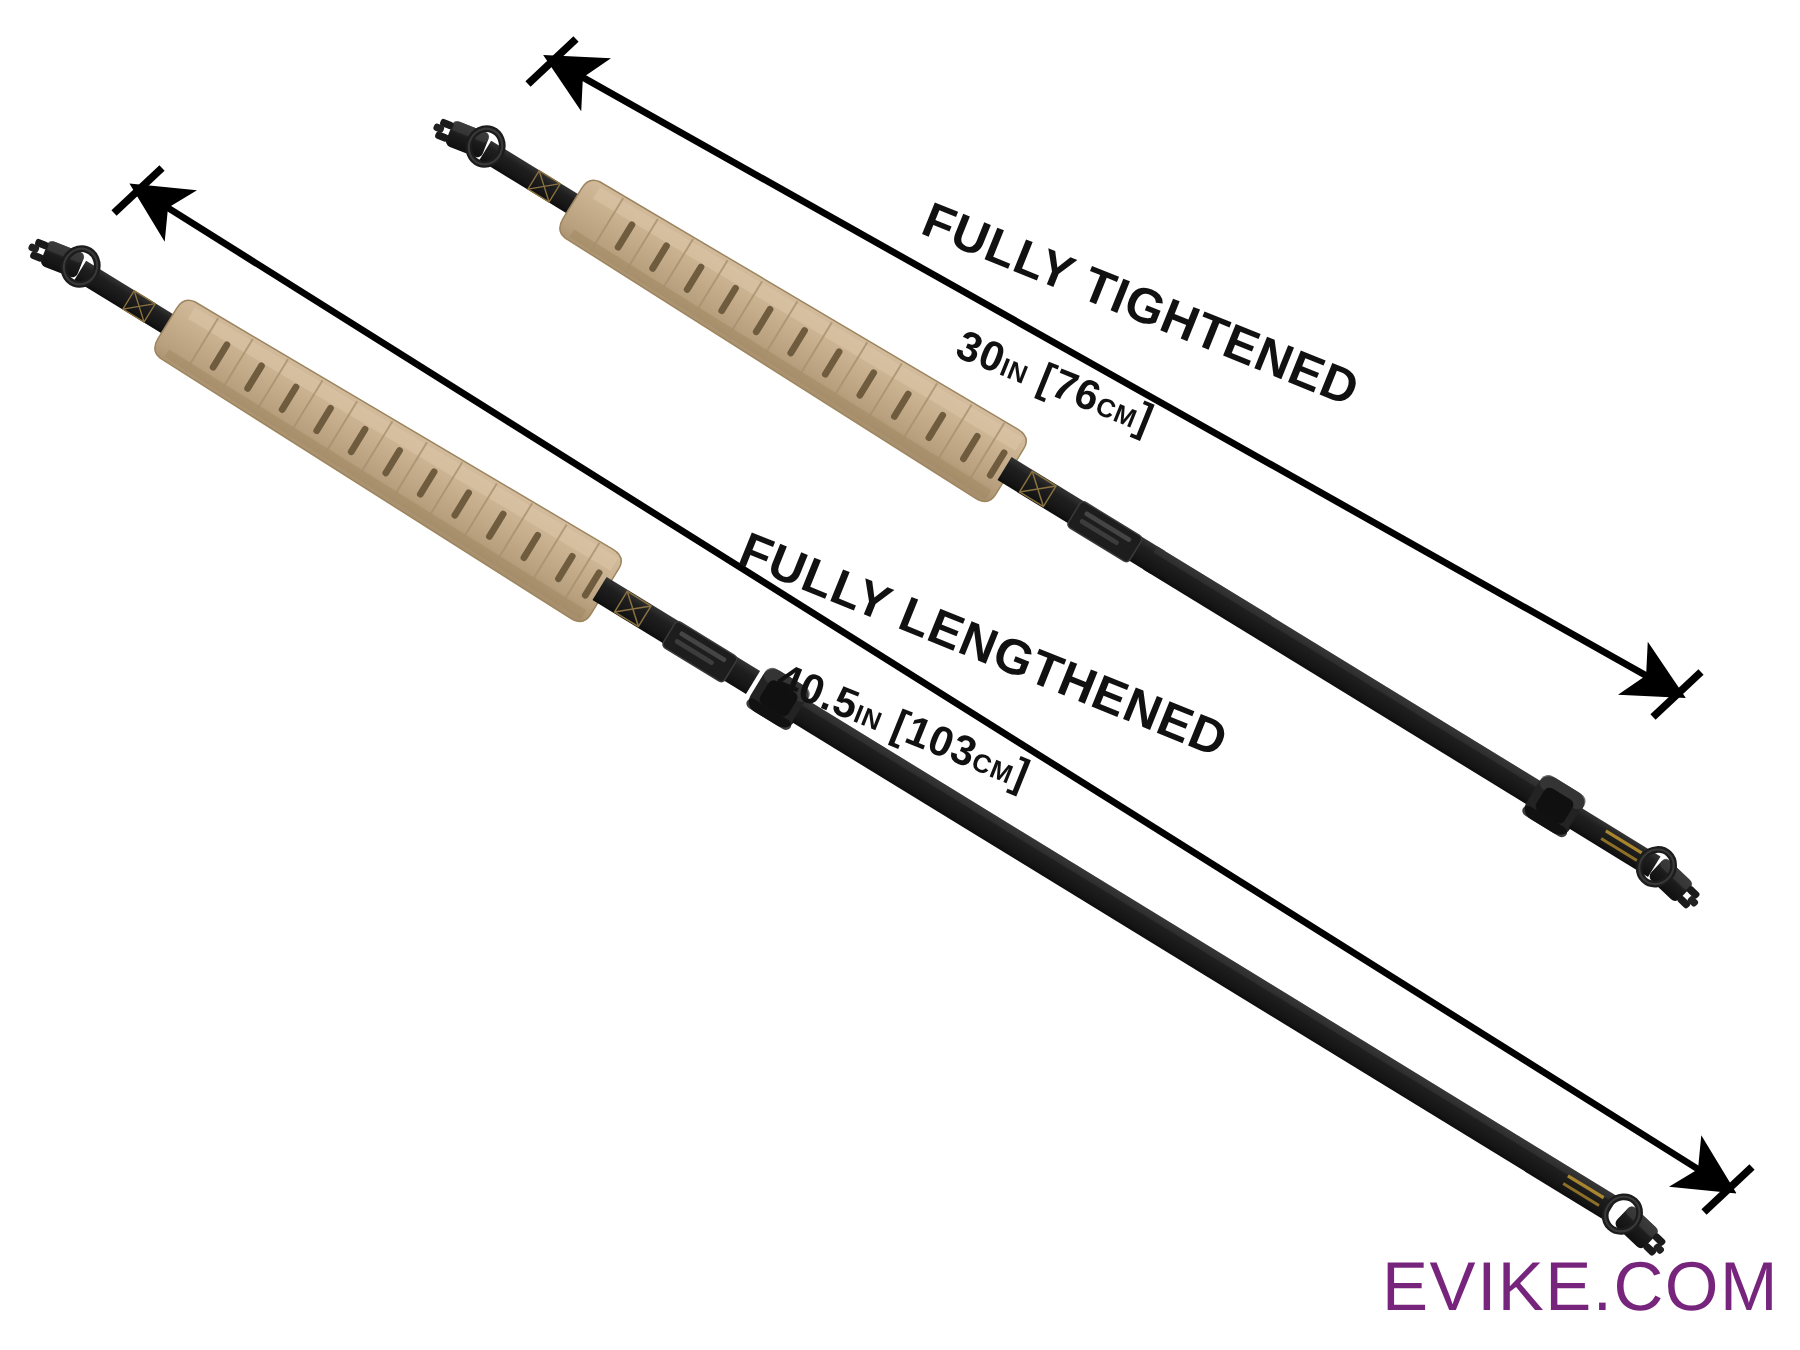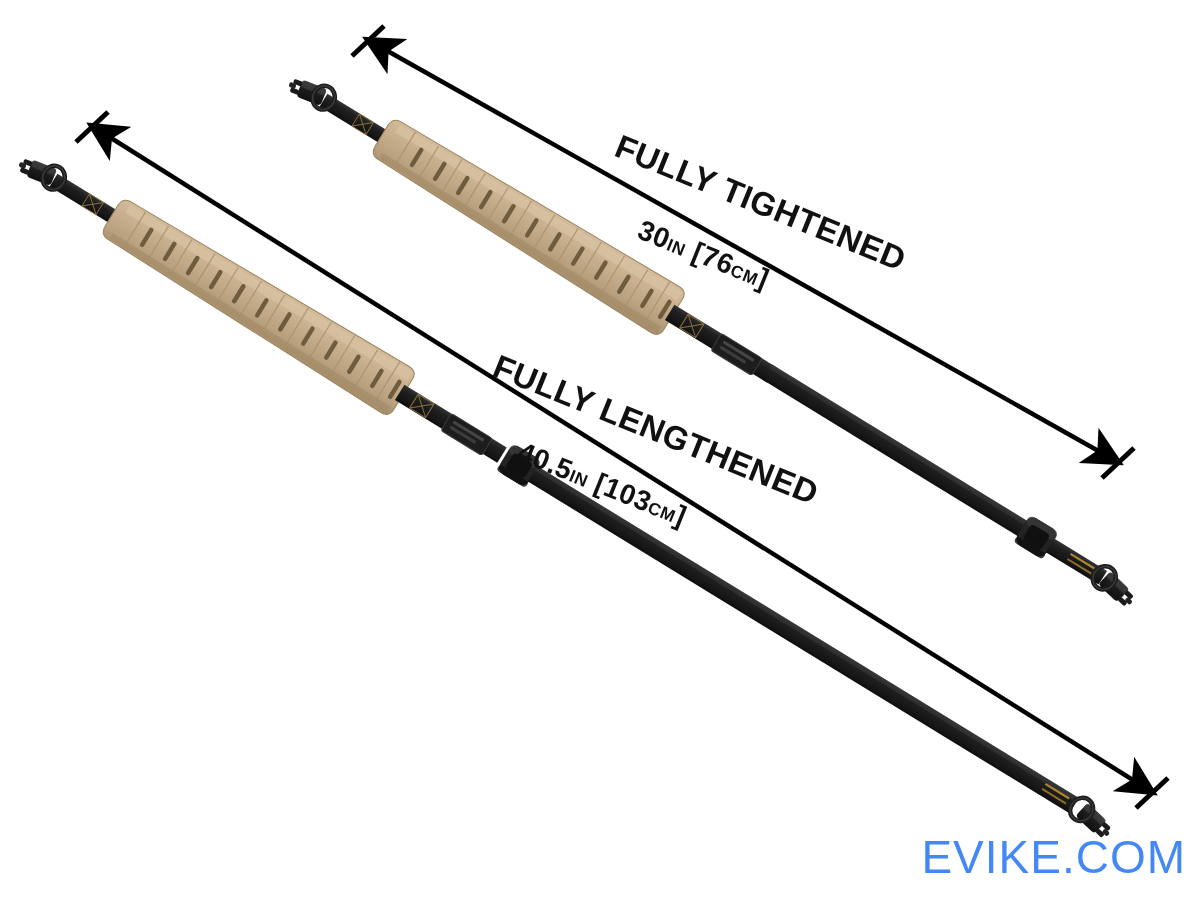--- a/index.html
+++ b/index.html
@@ -26,21 +26,21 @@
   .ann-title{font-size:33px;}
   .ann-sub{font-size:28px;}
   .unit{font-size:0.62em;letter-spacing:0.5px;}
 
   #watermark{
     position:absolute;
     right:14px;bottom:16px;
     font-family:"Liberation Sans", sans-serif;
     font-size:46px;
     font-weight:normal;
-    color:#3b82f6;
+    color:#701a75;
     letter-spacing:1px;
     opacity:0.95;
     pointer-events:none;
   }
 </style>
 </head>
 <body>
 
 <div id="stage">
 

